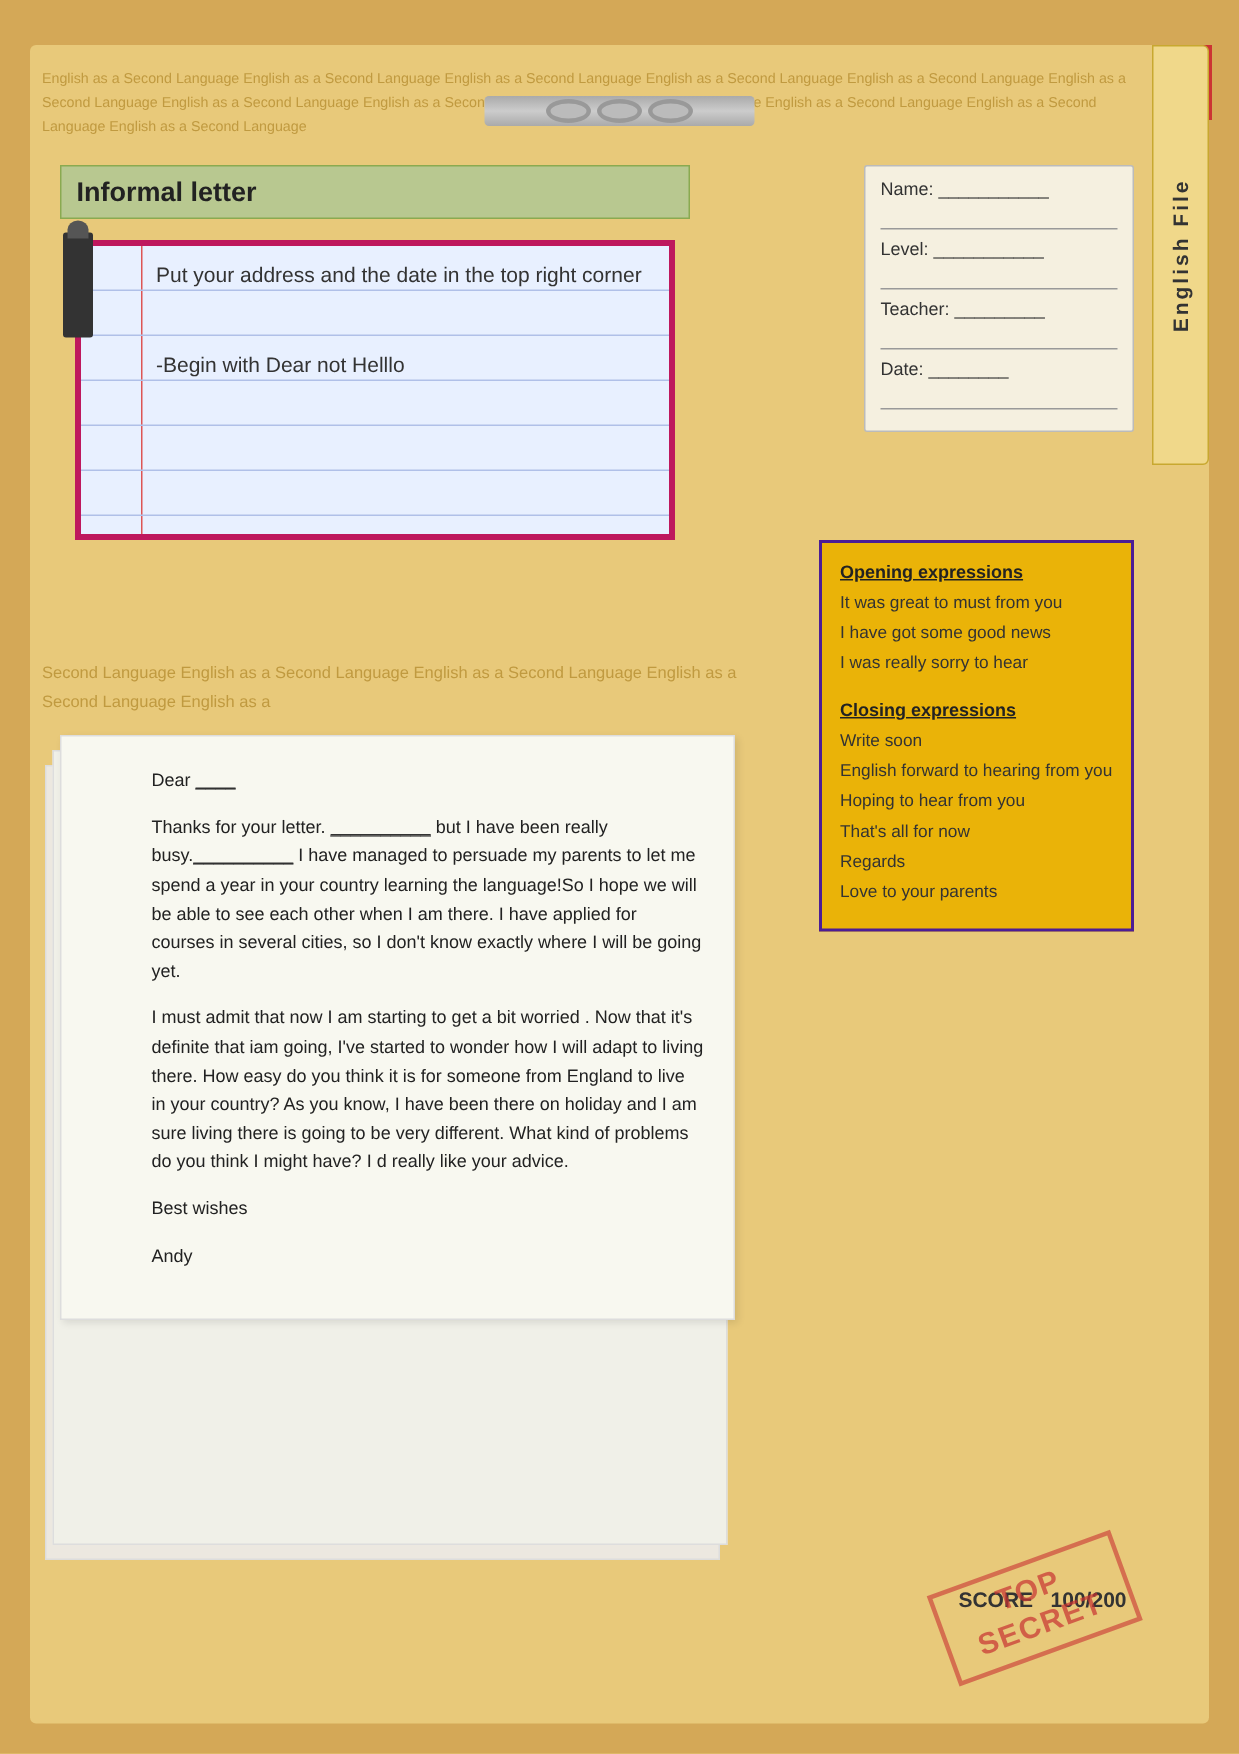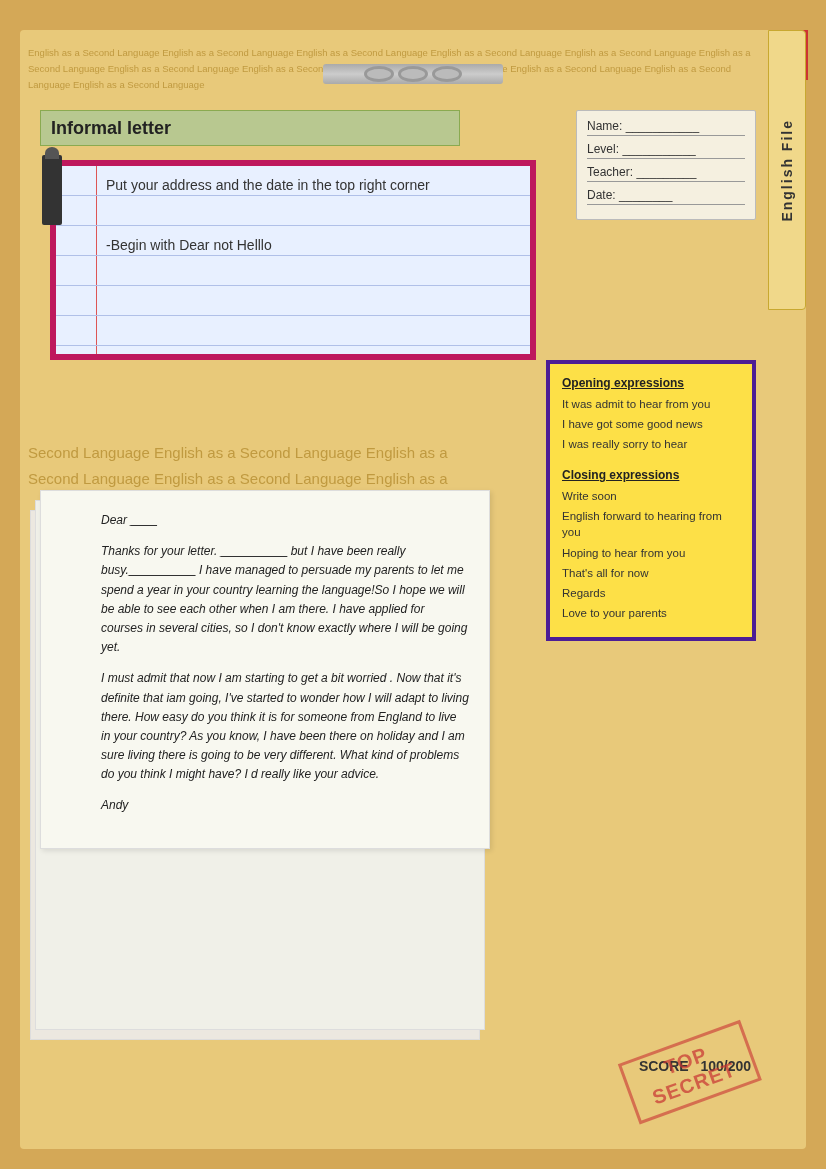--- a/index.html
+++ b/index.html
@@ -114,32 +114,32 @@
       background: #f5f0e0;
       border: 1px solid #bbb;
       padding: 8px 10px;
       font-size: 12px;
       border-radius: 2px;
     }
     .info-box .info-line {
       margin-bottom: 6px;
       color: #333;
       border-bottom: 1px solid #999;
-      padding-bottom: 2px;
+      padding-bottom: 19px;
     }
 
     
     .instructions-card {
       position: absolute;
       top: 160px;
       left: 50px;
-      width: 486px;
+      width: 400px;
       height: 200px;
       background: #e8f0ff;
-      border: 6px solid #be185d;
+      border: 4px solid #be185d;
       overflow: hidden;
     }
     .lined-paper {
       position: relative;
       width: 100%;
       height: 100%;
     }
     .line {
       width: 100%;
       height: 30px;
@@ -201,21 +201,20 @@
       left: 40px;
       width: 450px;
       background: #f8f8f0;
       border: 1px solid #ddd;
       padding: 20px 20px 20px 60px;
       font-size: 12px;
       line-height: 1.6;
       color: #222;
       box-shadow: 2px 2px 5px rgba(0,0,0,0.1);
       z-index: 5;
-      font-style: italic;
     }
     .letter-paper-back {
       position: absolute;
       top: 500px;
       left: 35px;
       width: 450px;
       height: 530px;
       background: #f0f0e8;
       border: 1px solid #ddd;
       z-index: 3;
@@ -230,22 +229,22 @@
       border: 1px solid #ddd;
       z-index: 2;
     }
 
     
     .expressions-card {
       position: absolute;
       top: 360px;
       right: 70px;
       width: 210px;
-      background: #fde047;
-      border: 4px solid #4c1d95;
+      background: #eab308;
+      border: 2px solid #4c1d95;
       padding: 12px;
       font-size: 11.5px;
       z-index: 8;
       margin-left: 14px;
     }
     .expr-heading {
       font-weight: bold;
       text-decoration: underline;
       margin-bottom: 6px;
       color: #222;
@@ -313,21 +312,21 @@
       line-height: 1.7;
       pointer-events: none;
     }
 
     .bg-watermark2 {
       position: absolute;
       top: 440px;
       left: 28px;
       width: 470px;
       color: #c09a40;
-      font-size: 15px;
+      font-size: 11px;
       line-height: 1.7;
       pointer-events: none;
     }
   </style>
 </head>
 <body>
 
 <div class="folder-bg"></div>
 
 <div class="folder-tab-bracket"></div>
@@ -388,21 +387,21 @@
     <div class="line"></div>
   </div>
 </div>
 
 <div class="bg-watermark2">
   Second Language English as a Second Language English as a Second Language English as a Second Language English as a
 </div>
 
 <div class="expressions-card">
   <div class="expr-heading">Opening expressions</div>
-  <div class="expr-item">It was admit to hear from you</div>
+  <div class="expr-item">It was great to must from you</div>
   <div class="expr-item">I have got some good news</div>
   <div class="expr-item">I was really sorry to hear</div>
   <br>
   <div class="expr-heading">Closing expressions</div>
   <div class="expr-item">Write soon</div>
   <div class="expr-item">English forward to hearing from you</div>
   <div class="expr-item">Hoping to hear from you</div>
   <div class="expr-item">That's all for now</div>
   <div class="expr-item">Regards</div>
   <div class="expr-item">Love to your parents</div>
@@ -426,14 +425,15 @@
   <div class="letter-para">
     <span>Dear</span>
     <span class="underline-blank">____</span>
   </div>
   <div class="letter-para">
     Thanks for your letter. <span class="underline-blank">__________</span> but I have been really busy.<span class="underline-blank">__________</span> I have managed to persuade my parents to let me spend a year in your country learning the language!So I hope we will be able to see each other when I am there. I have applied for courses in several cities, so I don't know exactly where I will be going yet.
   </div>
   <div class="letter-para">
     I must admit that now I am starting to get a bit worried . Now that it's definite that iam going, I've started to wonder how I will adapt to living there. How easy do you think it is for someone from England to live in your country? As you know, I have been there on holiday and I am sure living there is going to be very different. What kind of problems do you think I might have? I d really like your advice.
   </div>
+  <div class="letter-para">Best wishes</div>
   <div class="letter-para">Andy</div>
 </div>
 
 </body></html>

